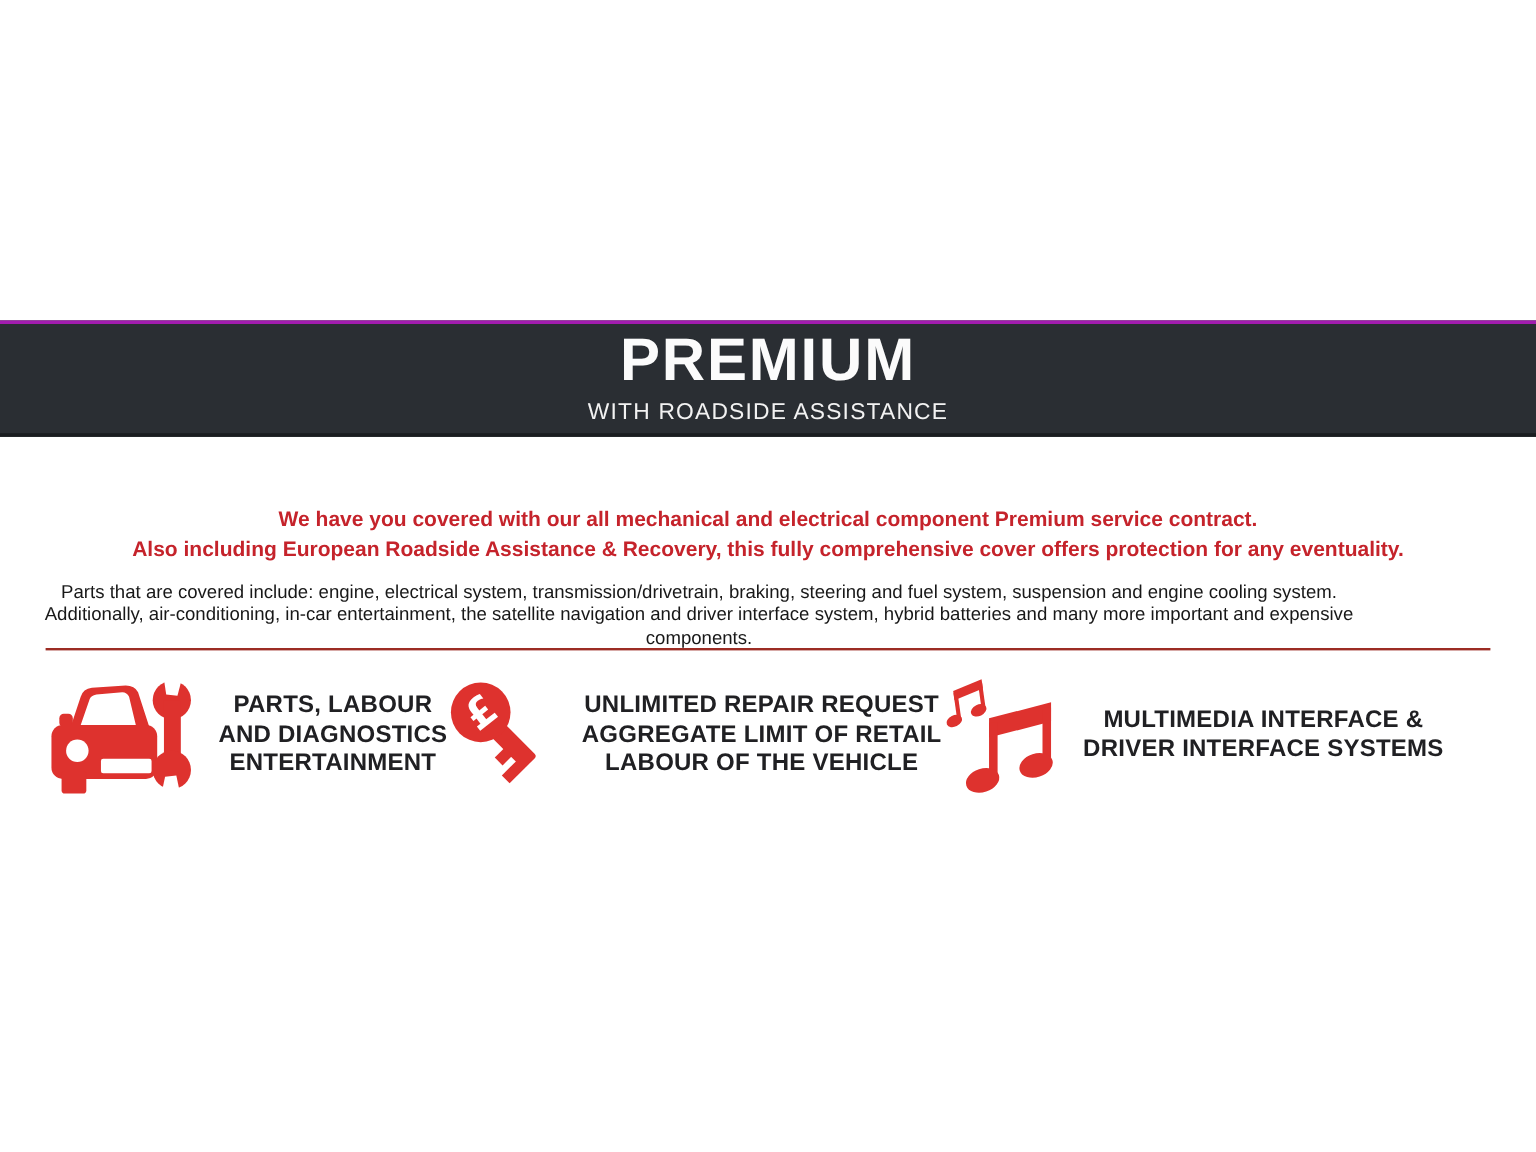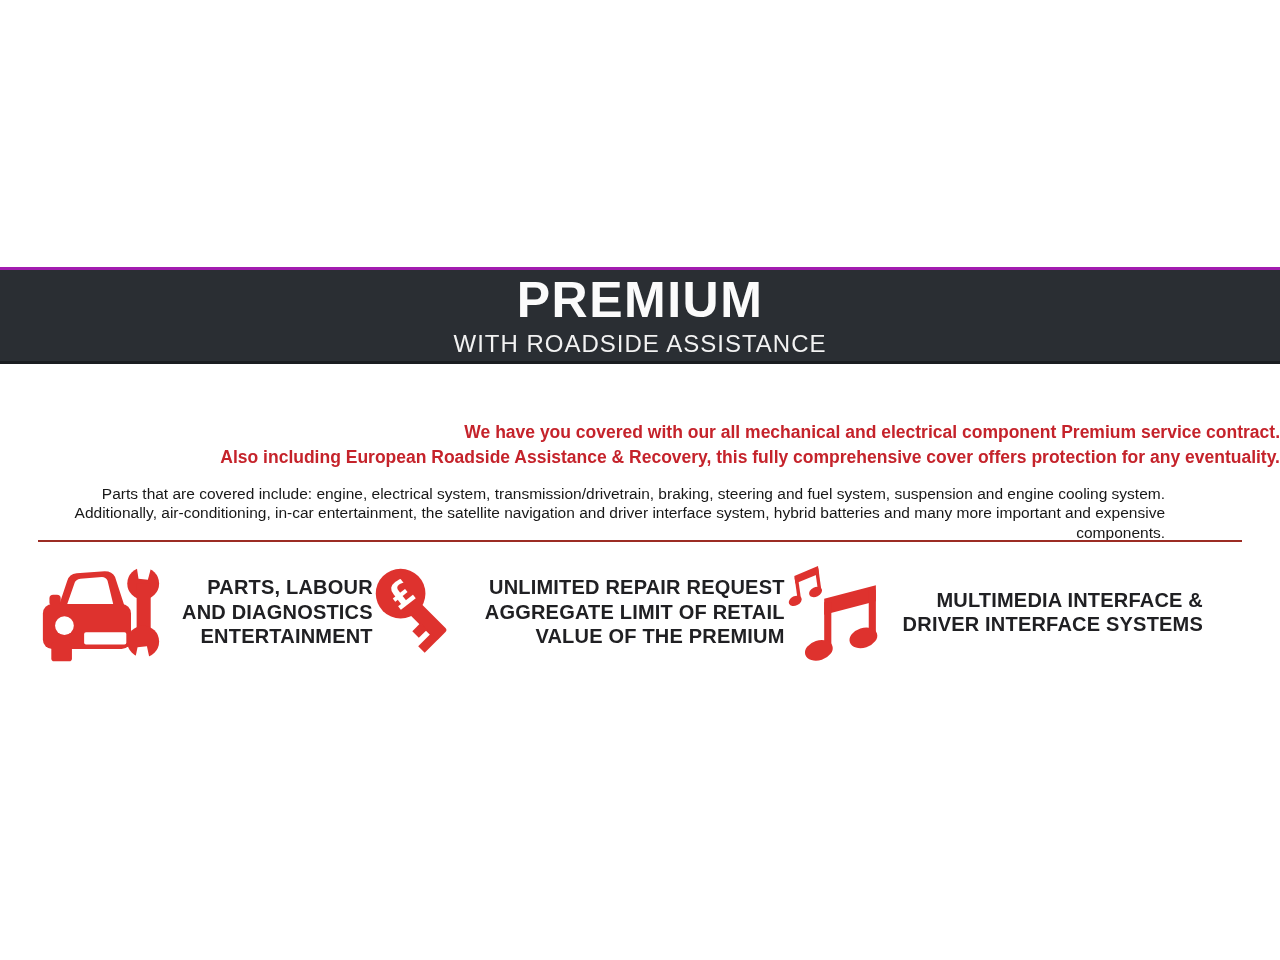--- a/index.html
+++ b/index.html
@@ -22,41 +22,41 @@
     text-align: center;
     color: #fbfbfb;
   }
   .banner-title {
     margin: 0; padding-top: 2px;
     font-size: 50px; font-weight: 800;
     letter-spacing: 1.5px; line-height: 56px;
     color: #fbfbfb;
   }
   .banner-subtitle {
-    font-size: 24px; font-weight: 400;
+    font-size: 19px; font-weight: 400;
     letter-spacing: 1px; line-height: 31px;
     color: #f2f2f2;
   }
 
   
   .highlight {
     position: absolute; left: 0; top: 402px; width: 1280px;
     text-align: center;
     color: #c5232b;
     font-size: 17.5px; font-weight: bold;
     line-height: 25px;
   }
   .body-text {
     position: absolute; left: 0; top: 468px; width: 1165px;
     text-align: center;
     color: #181818;
     font-size: 15.5px; font-weight: 400;
     line-height: 19.5px;
   }
-  .line { display: block; text-align: right; }
+  .line { display: block; }
 
   
   .divider {
     position: absolute; left: 38px; top: 532px;
     width: 1204px; height: 0;
     border: 0; border-top: 2px solid #9c2c24;
   }
 
   
   .features {
@@ -143,21 +143,21 @@
               <rect x="84" y="37" width="10" height="20"></rect>
             </g>
             <circle cx="30" cy="30" r="27"></circle>
           </g>
           <text x="30" y="31" transform="rotate(-38 30 30)" text-anchor="middle" dominant-baseline="central" font-size="37" font-weight="bold" fill="#ffffff" font-family="DejaVu Sans, sans-serif">£</text>
         </svg>
       </span>
       <div class="feature-text">
         <span class="line">UNLIMITED REPAIR REQUEST</span>
         <span class="line">AGGREGATE LIMIT OF RETAIL</span>
-        <span class="line">VALUE OF THE PREMIUM</span>
+        <span class="line">LABOUR OF THE VEHICLE</span>
       </div>
     </div>
 
     <div class="feature">
       <span class="feature-icon">
         <svg width="98" height="106" viewBox="0 0 110 118" xmlns="http://www.w3.org/2000/svg">
           <g fill="#de322e">
             <g transform="translate(24,18)">
               <polygon points="20,26 78,11 78,29 20,44"></polygon>
               <rect x="20" y="30" width="8" height="52"></rect>

